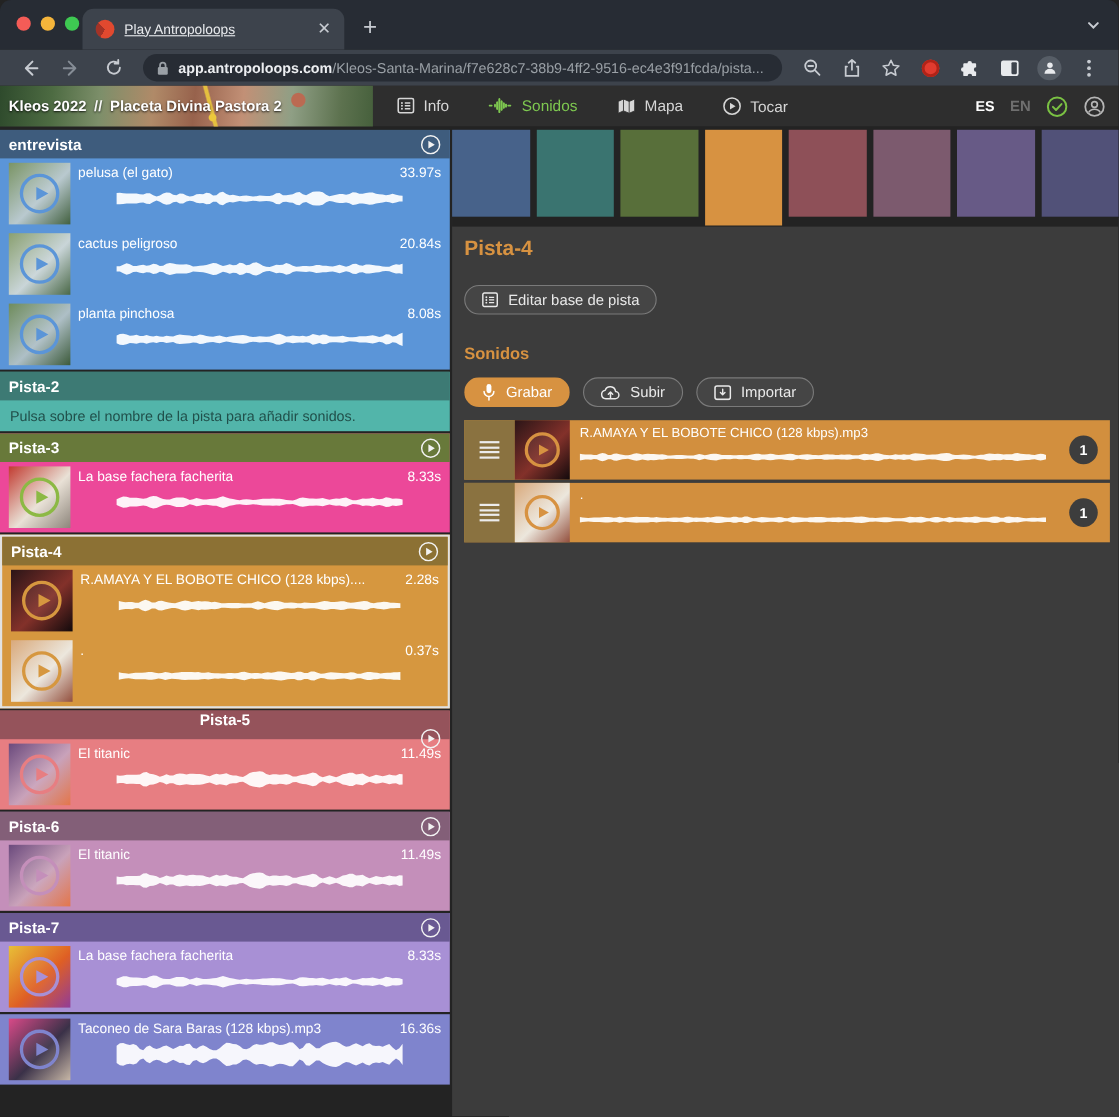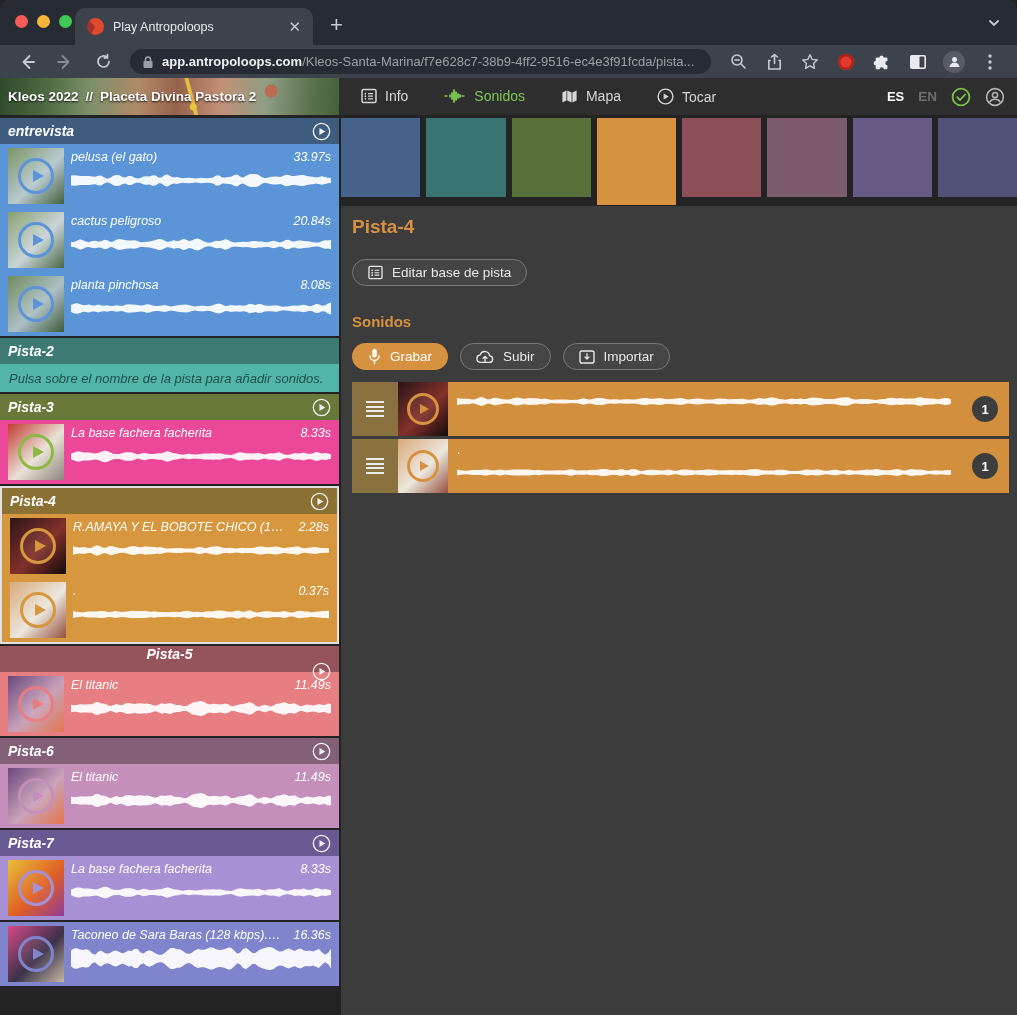--- a/index.html
+++ b/index.html
@@ -9,21 +9,21 @@
   
   .tabstrip { height:45px; background:#272c34; position:relative; border-radius:10px 10px 0 0; }
   .traffic { position:absolute; top:15px; left:15px; display:flex; gap:9px; }
   .light { width:13px; height:13px; border-radius:50%; }
   .light.red{background:#f45c57;} .light.yellow{background:#f5b53b;} .light.green{background:#3ec952;}
   .tab { position:absolute; left:75px; top:8px; width:238px; height:37px; background:#3d434c;
     border-radius:10px 10px 0 0; display:flex; align-items:center; padding:0 12px; gap:9px;
     color:#e8eaed; font-size:12.5px; }
   .favicon { width:17px; height:17px; border-radius:50%; flex:none;
     background:conic-gradient(from 210deg,#a33327 0 28%, #e1492f 28% 100%); }
-  .tab-title { flex:1; overflow:hidden; white-space:nowrap; }
+  .tab-title { flex:1; overflow:hidden; white-space:nowrap;text-decoration:underline; }
   .tab-close { color:#c7cbd1; font-size:15px; line-height:1; }
   .newtab { position:absolute; left:330px; top:14px; color:#c7cbd1; font-size:22px; font-weight:300; line-height:22px; }
   .tabsearch { position:absolute; right:16px; top:16px; }
 
   .toolbar { height:33px; background:#3d434c; display:flex; align-items:center; padding:0 12px; gap:8px; }
   .tb-ic { width:30px; height:26px; display:flex; align-items:center; justify-content:center; flex:none; }
   .urlbar { flex:1; height:25px; background:#272c34; border-radius:13px; display:flex; align-items:center;
     padding:0 12px; gap:8px; font-size:13px; color:#dfe1e5; min-width:0; margin:0 4px; }
   .url-host { color:#eceef1; font-weight:700; }
   .url-path { color:#9aa0a6; overflow:hidden; white-space:nowrap; }
@@ -47,21 +47,21 @@
   .nav-item { display:flex; align-items:center; gap:8px; color:#d6d6d6; font-size:14px; }
   .nav-item.active { color:#7ec850; }
   .hdr-right { margin-left:auto; display:flex; align-items:center; gap:14px; padding-right:12px; }
   .lang-on { color:#fff; font-size:13px; font-weight:700; }
   .lang-off { color:#6f6f6f; font-size:13.5px; font-weight:700; }
 
   
   .content { display:flex; height:900px; background:#232323; padding-top:3px; }
 
   
-  aside { width:339px; flex:none; overflow:hidden;font-style:italic; }
+  aside { width:409px; flex:none; overflow:hidden; }
   .track { margin-bottom:2px; }
   .track.selected { border:2px solid #e2e2e2; }
   .track-header { height:26px; display:flex; align-items:center; padding:0 8px; color:#fff; font-weight:700; font-size:14px; }
   .track-header .tp { margin-left:auto; }
   .track-message { height:28px; display:flex; align-items:center; padding:0 9px; font-size:13px; color:#21504b; }
   .sound-row { display:flex; gap:7px; padding:4px 8px; height:64px; align-items:center; }
   .sound-thumb { width:56px; height:56px; flex:none; position:relative; }
   .ring { position:absolute; left:50%; top:50%; transform:translate(-50%,-50%); width:36px; height:36px;
     border:3px solid var(--acc); border-radius:50%; display:flex; align-items:center; justify-content:center;
     background:rgba(255,255,255,.06); }
@@ -511,20 +511,21 @@
                 <i></i>
                 <i></i>
                 <i></i>
                 <i></i>
               </div>
             </div>
             <div class="mrow-thumb" style="background: linear-gradient(135deg, rgb(43, 21, 23) 0%, rgb(131, 49, 42) 55%, rgb(18, 10, 12) 100%);">
               <div class="ring" style="--acc: #d79241;"></div>
             </div>
             <div class="mrow-main">
+              <div class="mrow-title">R.AMAYA Y EL BOBOTE CHICO (128 kbps).mp3</div>
               <svg class="wave" viewBox="0 0 494 23">
                 <polygon points="0.0,7.9 3.0,8.5 6.0,8.8 9.0,8.8 12.0,8.7 15.1,9.4 18.1,9.3 21.1,7.9 24.1,7.1 27.1,7.8 30.1,9.2 33.1,9.2 36.1,7.9 39.2,7.7 42.2,8.5 45.2,9.1 48.2,9.5 51.2,9.6 54.2,9.0 57.2,8.1 60.2,7.6 63.3,8.0 66.3,8.8 69.3,8.4 72.3,7.9 75.3,8.3 78.3,8.2 81.3,8.5 84.3,8.9 87.4,8.6 90.4,9.1 93.4,9.8 96.4,9.8 99.4,9.6 102.4,9.4 105.4,9.4 108.4,9.4 111.5,9.7 114.5,9.9 117.5,9.8 120.5,9.8 123.5,9.1 126.5,8.2 129.5,8.9 132.5,9.6 135.5,9.0 138.6,8.3 141.6,8.0 144.6,7.9 147.6,8.6 150.6,9.3 153.6,9.4 156.6,9.2 159.6,9.3 162.7,9.7 165.7,9.6 168.7,9.2 171.7,9.2 174.7,9.5 177.7,9.5 180.7,9.1 183.7,8.5 186.8,8.0 189.8,8.1 192.8,8.8 195.8,8.8 198.8,8.5 201.8,8.1 204.8,8.3 207.8,9.0 210.9,9.2 213.9,9.1 216.9,8.7 219.9,8.4 222.9,8.0 225.9,8.2 228.9,9.3 231.9,9.6 235.0,9.1 238.0,8.8 241.0,8.5 244.0,8.8 247.0,9.3 250.0,9.4 253.0,9.5 256.0,9.4 259.0,8.7 262.1,8.6 265.1,8.8 268.1,8.8 271.1,9.3 274.1,9.3 277.1,8.9 280.1,9.0 283.1,8.7 286.2,8.8 289.2,9.5 292.2,9.7 295.2,9.6 298.2,8.9 301.2,8.1 304.2,8.3 307.2,8.7 310.3,8.3 313.3,7.6 316.3,7.4 319.3,8.2 322.3,9.1 325.3,9.3 328.3,9.7 331.3,9.3 334.4,8.6 337.4,9.1 340.4,9.0 343.4,8.5 346.4,9.0 349.4,9.1 352.4,8.1 355.4,7.6 358.5,7.8 361.5,8.0 364.5,8.3 367.5,9.0 370.5,9.1 373.5,8.9 376.5,8.9 379.5,8.5 382.5,7.8 385.6,7.4 388.6,7.2 391.6,7.6 394.6,8.7 397.6,9.4 400.6,9.4 403.6,9.1 406.6,8.9 409.7,9.0 412.7,9.3 415.7,9.8 418.7,10.0 421.7,9.5 424.7,9.1 427.7,9.0 430.7,8.2 433.8,7.7 436.8,8.0 439.8,8.4 442.8,8.0 445.8,8.2 448.8,8.8 451.8,8.5 454.8,8.5 457.9,8.5 460.9,7.5 463.9,7.3 466.9,7.9 469.9,8.2 472.9,8.5 475.9,8.5 478.9,9.0 482.0,9.2 485.0,8.5 488.0,7.9 491.0,8.3 494.0,9.3 494.0,13.7 491.0,14.7 488.0,15.1 485.0,14.5 482.0,13.8 478.9,14.0 475.9,14.5 472.9,14.5 469.9,14.8 466.9,15.1 463.9,15.7 460.9,15.5 457.9,14.5 454.8,14.5 451.8,14.5 448.8,14.2 445.8,14.8 442.8,15.0 439.8,14.6 436.8,15.0 433.8,15.3 430.7,14.8 427.7,14.0 424.7,13.9 421.7,13.5 418.7,13.0 415.7,13.2 412.7,13.7 409.7,14.0 406.6,14.1 403.6,13.9 400.6,13.6 397.6,13.6 394.6,14.3 391.6,15.4 388.6,15.8 385.6,15.6 382.5,15.2 379.5,14.5 376.5,14.1 373.5,14.1 370.5,13.9 367.5,14.0 364.5,14.7 361.5,15.0 358.5,15.2 355.4,15.4 352.4,14.9 349.4,13.9 346.4,14.0 343.4,14.5 340.4,14.0 337.4,13.9 334.4,14.4 331.3,13.7 328.3,13.3 325.3,13.7 322.3,13.9 319.3,14.8 316.3,15.6 313.3,15.4 310.3,14.7 307.2,14.3 304.2,14.7 301.2,14.9 298.2,14.1 295.2,13.4 292.2,13.3 289.2,13.5 286.2,14.2 283.1,14.3 280.1,14.0 277.1,14.1 274.1,13.7 271.1,13.7 268.1,14.2 265.1,14.2 262.1,14.4 259.0,14.3 256.0,13.6 253.0,13.5 250.0,13.6 247.0,13.7 244.0,14.2 241.0,14.5 238.0,14.2 235.0,13.9 231.9,13.4 228.9,13.7 225.9,14.8 222.9,15.0 219.9,14.6 216.9,14.3 213.9,13.9 210.9,13.8 207.8,14.0 204.8,14.7 201.8,14.9 198.8,14.5 195.8,14.2 192.8,14.2 189.8,14.9 186.8,15.0 183.7,14.5 180.7,13.9 177.7,13.5 174.7,13.5 171.7,13.8 168.7,13.8 165.7,13.4 162.7,13.3 159.6,13.7 156.6,13.8 153.6,13.6 150.6,13.7 147.6,14.4 144.6,15.1 141.6,15.0 138.6,14.7 135.5,14.0 132.5,13.4 129.5,14.1 126.5,14.8 123.5,13.9 120.5,13.2 117.5,13.2 114.5,13.1 111.5,13.3 108.4,13.6 105.4,13.6 102.4,13.6 99.4,13.4 96.4,13.2 93.4,13.2 90.4,13.9 87.4,14.4 84.3,14.1 81.3,14.5 78.3,14.8 75.3,14.7 72.3,15.1 69.3,14.6 66.3,14.2 63.3,15.0 60.2,15.4 57.2,14.9 54.2,14.0 51.2,13.4 48.2,13.5 45.2,13.9 42.2,14.5 39.2,15.3 36.1,15.1 33.1,13.8 30.1,13.8 27.1,15.2 24.1,15.9 21.1,15.1 18.1,13.7 15.1,13.6 12.0,14.3 9.0,14.2 6.0,14.2 3.0,14.5 0.0,15.1" fill="rgba(255,255,255,0.93)"></polygon>
               </svg>
             </div>
             <div class="mrow-badgewrap">
               <div class="badge" style="background: rgb(61, 61, 61);">1</div>
             </div>
           </div>
           <div class="mrow" style="background: rgb(210, 143, 62);">
             <div class="mrow-handle" style="background: rgb(138, 114, 64);">

